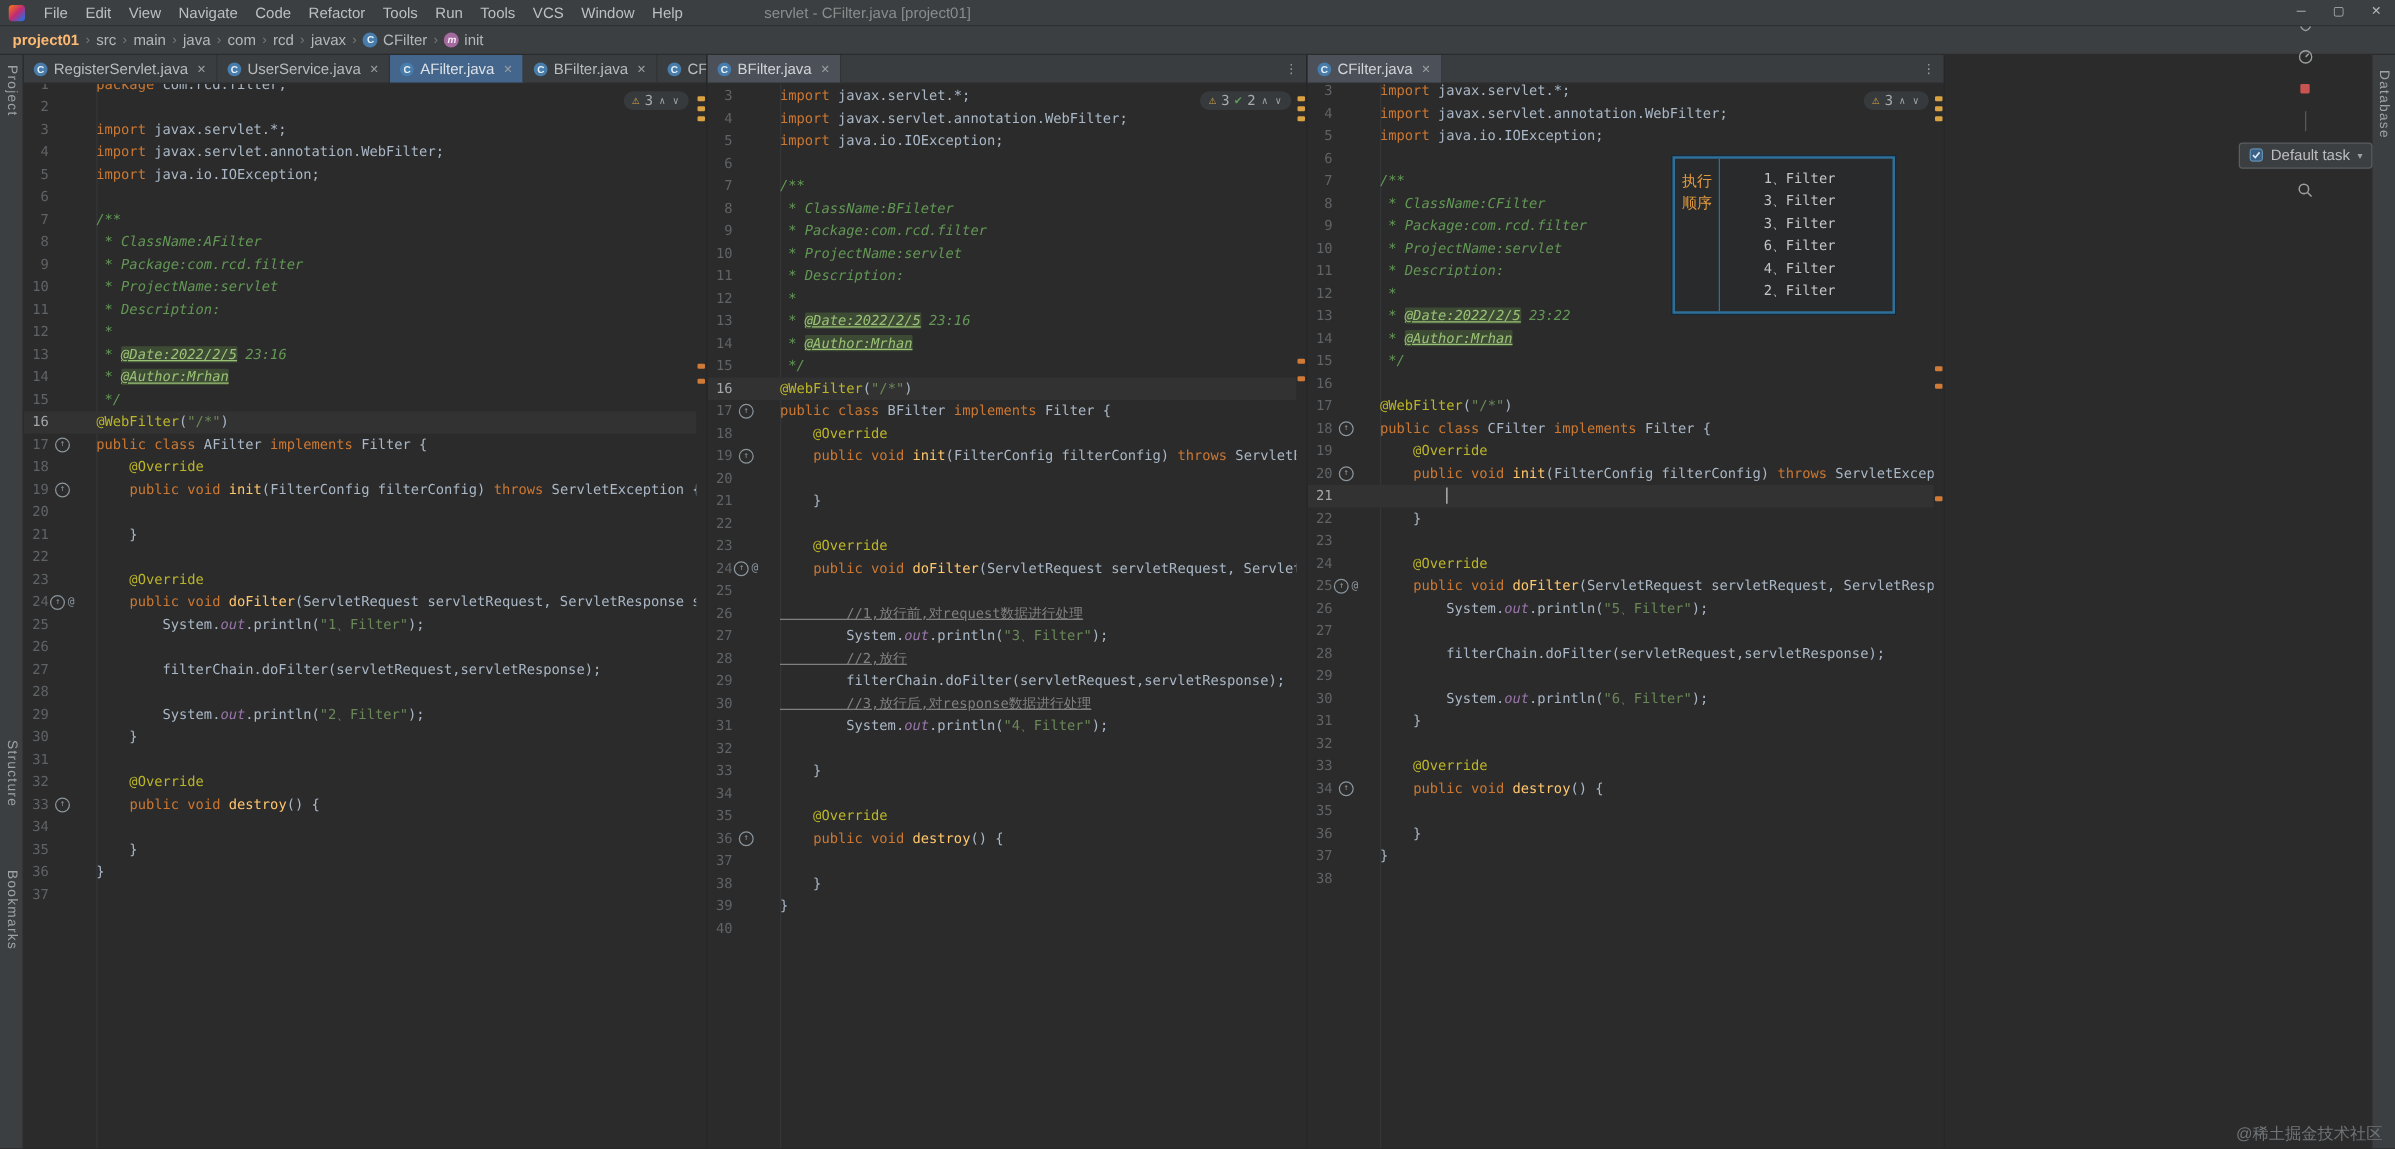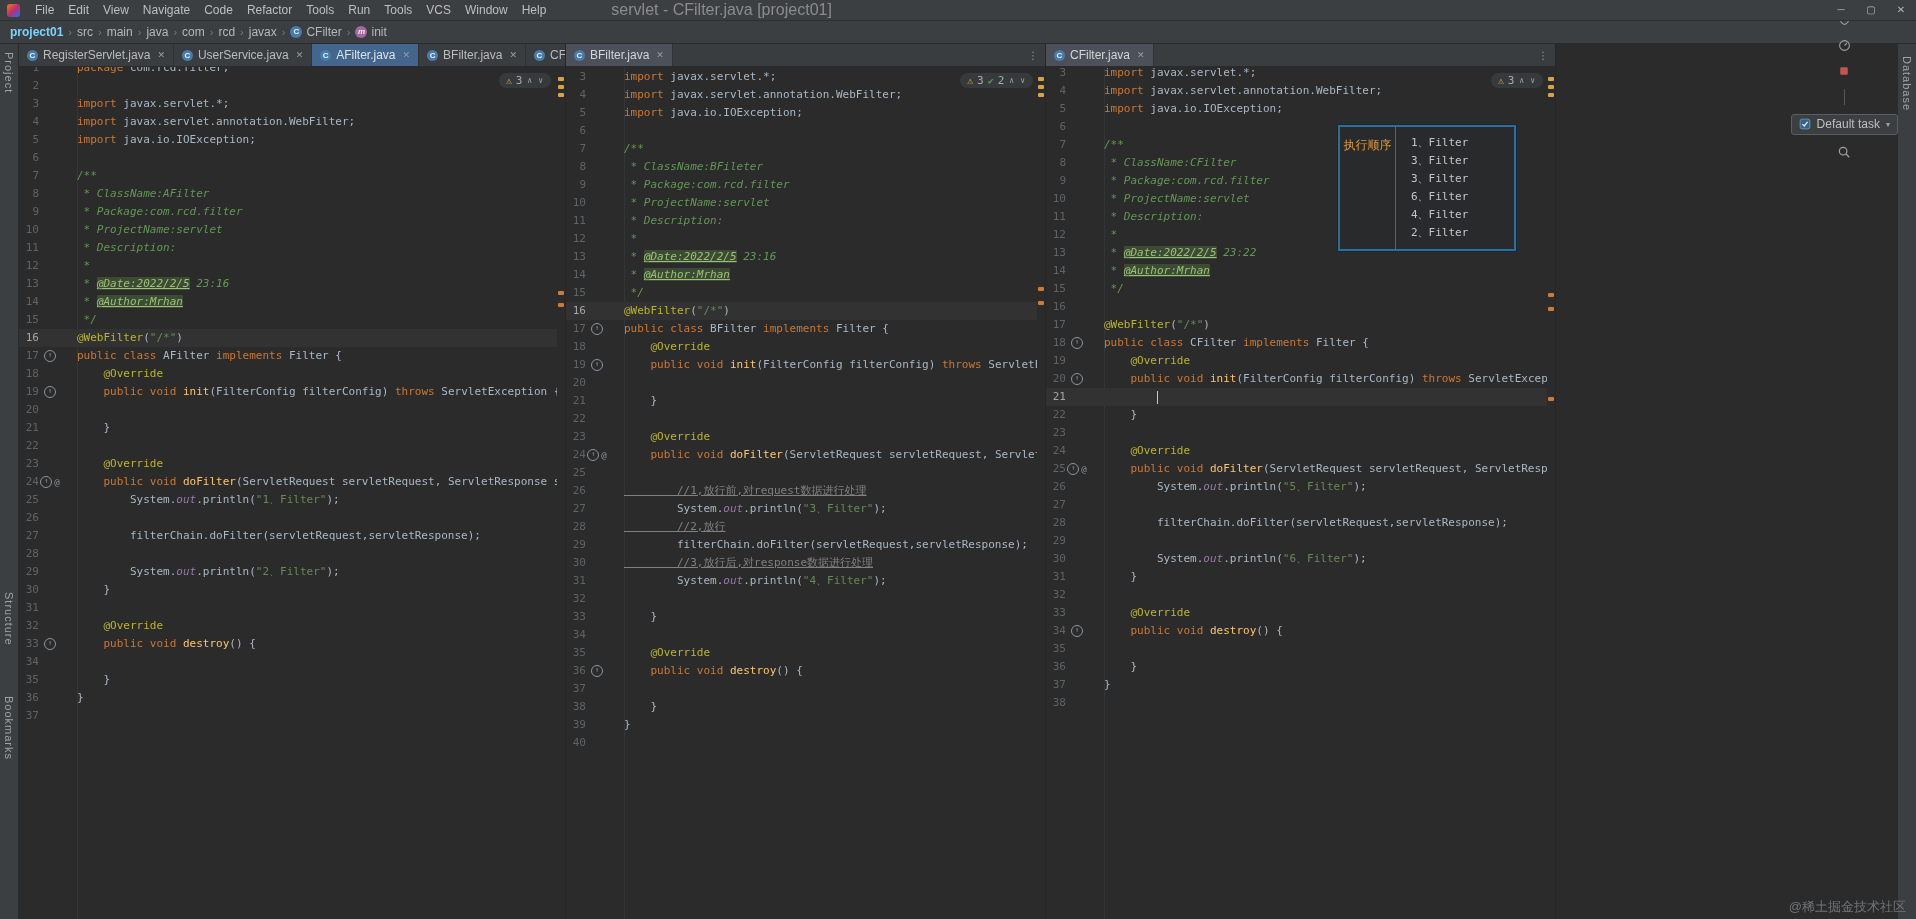--- a/index.html
+++ b/index.html
@@ -5,30 +5,30 @@
   html,body{margin:0;padding:0;background:#222;}
   .app{position:relative;width:1916px;height:919px;background:#2b2b2b;overflow:hidden;
        font-family:"Liberation Sans",sans-serif;-webkit-font-smoothing:antialiased;}
   
   .titlebar{position:absolute;top:0;left:0;right:0;height:20px;background:#3c3f41;
             border-bottom:1px solid #2d3032;display:flex;align-items:center;z-index:30;}
   .app-icon{width:13px;height:13px;border-radius:3px;margin:0 8px 0 7px;flex:none;
             background:linear-gradient(135deg,#f97a12 0%,#c22a73 50%,#087cfa 100%);}
   .menus{display:flex;align-items:center;}
   .menu-item{padding:0 7px;font-size:12px;color:#bdbfc1;line-height:20px;cursor:default;}
-  .win-title{margin-left:58px;font-size:16px;color:#8a8c8e;white-space:nowrap;}
+  .win-title{margin-left:58px;font-size:12px;color:#8a8c8e;white-space:nowrap;}
   .win-controls{margin-left:auto;display:flex;align-items:center;height:100%;}
   .win-btn{width:30px;text-align:center;color:#b4b6b8;font-size:10px;line-height:20px;}
   
   .navbar{position:absolute;top:20px;left:0;right:0;height:24px;background:#3c3f41;
           border-bottom:1px solid #292b2d;display:flex;align-items:center;
           padding:0 8px;box-sizing:border-box;z-index:29;}
   .crumbs{display:flex;align-items:center;font-size:12px;color:#b5b7b9;white-space:nowrap;}
   .crumb{display:flex;align-items:center;gap:4px;padding:0 2px;}
-  .crumb.bold span{font-weight:bold;color:#7dd3fc;text-align:center;}
+  .crumb.bold span{font-weight:bold;color:#fdba74;text-align:center;}
   .crumb-sep{color:#787a7c;padding:0 3px;font-size:11px;}
   .mini-icon{width:12px;height:12px;border-radius:50%;display:flex;align-items:center;
              justify-content:center;font-size:8px;font-weight:bold;flex:none;}
   .class-mini{background:#487cab;color:#e9f2f9;}
   .method-mini{background:#a4699f;color:#f6eaf5;font-style:italic;}
   .nav-right{margin-left:auto;display:flex;align-items:center;gap:9px;padding-right:4px;flex-direction:column;}
   .tool-icon{width:17px;height:17px;display:flex;align-items:center;justify-content:center;flex:none;}
   .combo{display:flex;align-items:center;gap:6px;height:19px;padding:0 7px;border:1px solid #5a5e60;
          border-radius:3px;background:#3c3f41;font-size:12px;color:#bcbec0;white-space:nowrap;}
   .combo .arrow{font-size:8px;color:#9da0a2;}
@@ -92,21 +92,21 @@
   .warn{color:#d6a343;font-size:10px;}
   .wnum,.onum{color:#a8abad;}
   .okico{color:#5f9956;font-size:10px;}
   .chev{color:#9da0a2;font-size:8px;padding:0 1px;}
   
   .estripe{position:absolute;top:0;right:0;bottom:0;width:8px;}
   .mark{position:absolute;right:1px;width:6px;height:4px;border-radius:1px;}
   
   .overlay{position:absolute;left:292px;top:81px;width:178px;height:126px;border:2px solid #2e6f99;
            box-shadow:0 0 0 1px #10293c;background:rgba(36,40,42,.35);z-index:10;box-sizing:border-box;}
-  .overlay-label{position:absolute;left:0;top:0;bottom:0;width:56px;border-right:1px solid #2e6f99;
+  .overlay-label{position:absolute;left:0;top:0;bottom:0;width:36px;border-right:1px solid #2e6f99;
                  color:#e09a3e;font-size:12px;text-align:center;padding-top:10px;box-sizing:border-box;}
   .overlay-items{position:absolute;left:56px;top:7px;right:0;padding-left:15px;
                  font-family:"DejaVu Sans Mono","Liberation Mono",monospace;font-size:11px;
                  color:#c2c6ca;line-height:18px;}
   
   .watermark{position:absolute;right:10px;bottom:3px;font-size:13px;color:#707478;z-index:15;}
 </style>
 </head>
 <body>
 

